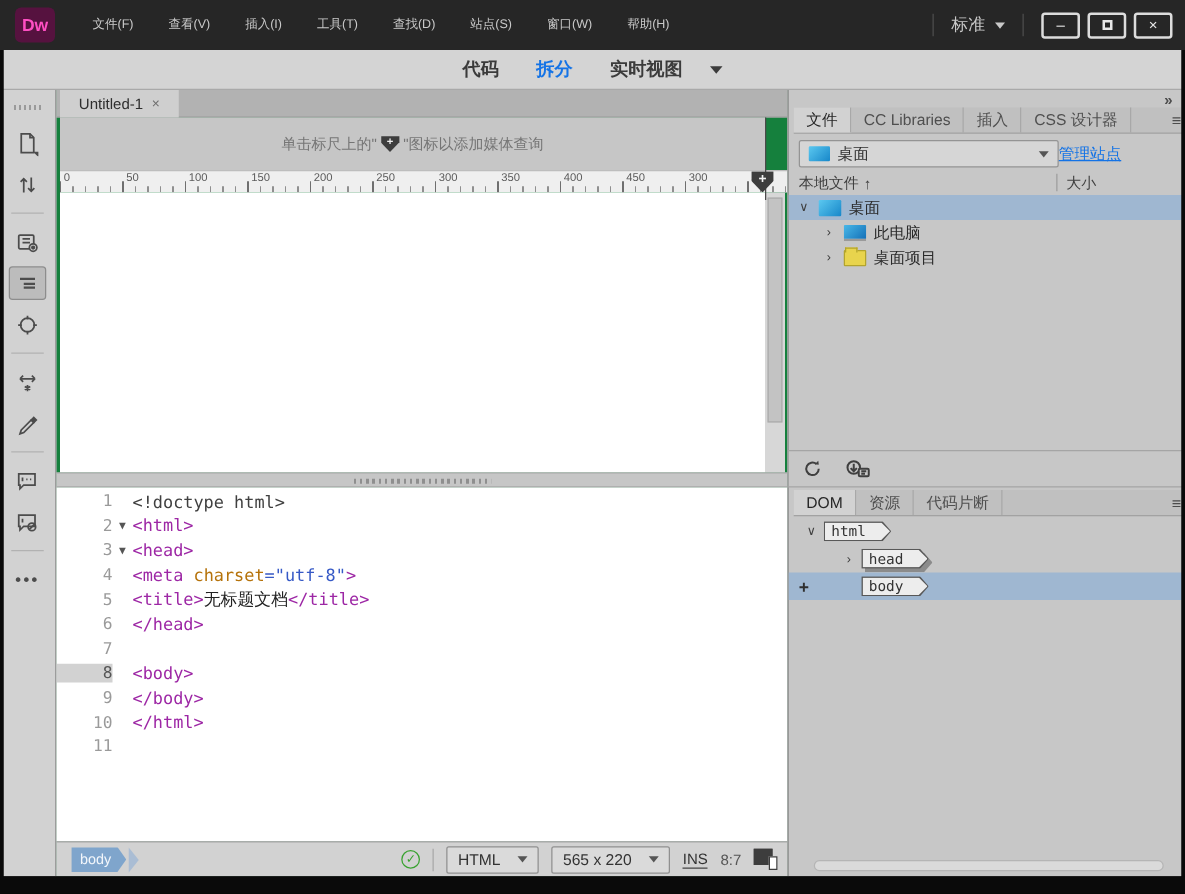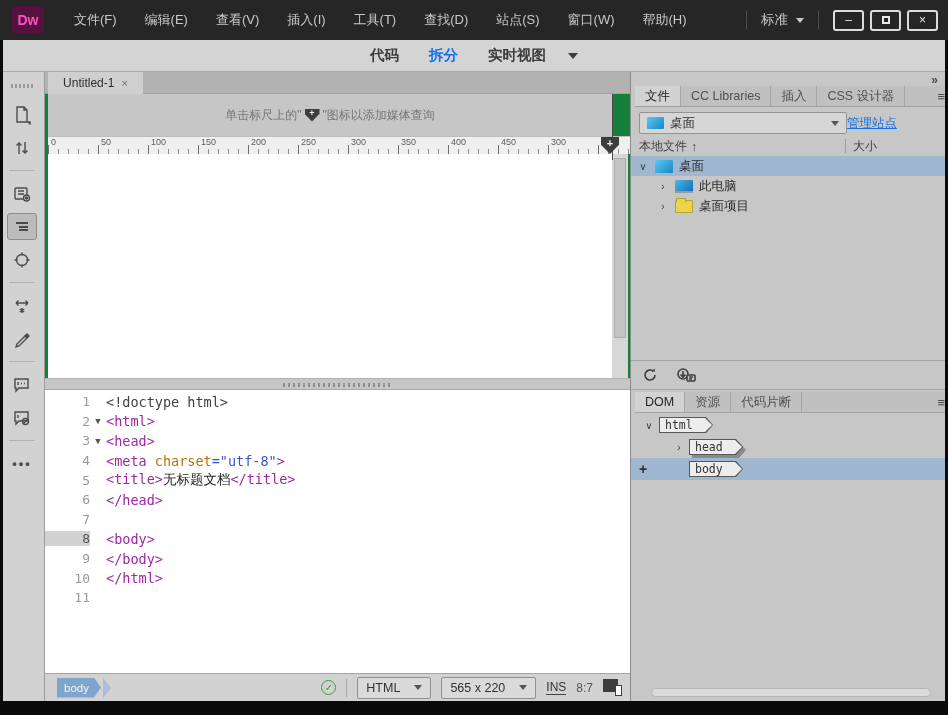--- a/index.html
+++ b/index.html
@@ -7,21 +7,21 @@
     font-family:"Liberation Sans","DejaVu Sans",sans-serif; }
   .window { position:absolute; left:0; top:0; width:948px; height:701px; background:#c9c9c9; }
   .edge { position:absolute; background:#0a0a0a; z-index:60; }
 
   
   .titlebar { position:absolute; left:0; top:0; width:948px; height:40px; background:#262626;
     display:flex; align-items:center; z-index:30; }
   .dw-logo { width:32px; height:28px; margin-left:12px; background:#56123f; border-radius:5px;
     color:#ff4fc3; font-weight:bold; font-size:14px; display:flex; align-items:center; justify-content:center; }
   .menubar { display:flex; margin-left:16px; }
-  .menu-item { color:#c9c9c9; font-size:13px; padding:0 14px; line-height:40px; cursor:default; }
+  .menu-item { color:#c9c9c9; font-size:10px; padding:0 14px; line-height:40px; cursor:default; }
   .tb-right { margin-left:auto; display:flex; align-items:center; }
   .tb-sep { width:1px; height:18px; background:#4d4d4d; margin:0 14px; }
   .workspace { color:#c9c9c9; font-size:13.5px; display:flex; align-items:center; gap:8px; }
   .caret-down { width:0; height:0; border-left:4px solid transparent; border-right:4px solid transparent;
     border-top:5px solid #c9c9c9; display:inline-block; }
   .win-btns { display:flex; gap:6px; margin:0 10px 0 0; }
   .win-btn { width:31px; height:21px; border:2px solid #dcdcdc; border-radius:3px; color:#e8e8e8;
     font-size:12px; display:flex; align-items:center; justify-content:center; background:transparent; }
   .win-btn .sq { width:8px; height:8px; border:2px solid #e8e8e8; display:block; }
 
@@ -159,21 +159,20 @@
 </style>
 </head>
 <body>
 
 <div class="window">
 
   <div class="titlebar">
     <div class="dw-logo">Dw</div>
     <div class="menubar" id="menubar">
         <div class="menu-item">文件(F)</div>
-        <div class="menu-item">编辑(E)</div>
         <div class="menu-item">查看(V)</div>
         <div class="menu-item">插入(I)</div>
         <div class="menu-item">工具(T)</div>
         <div class="menu-item">查找(D)</div>
         <div class="menu-item">站点(S)</div>
         <div class="menu-item">窗口(W)</div>
         <div class="menu-item">帮助(H)</div>
       </div>
     <div class="tb-right">
       <div class="tb-sep"></div>

